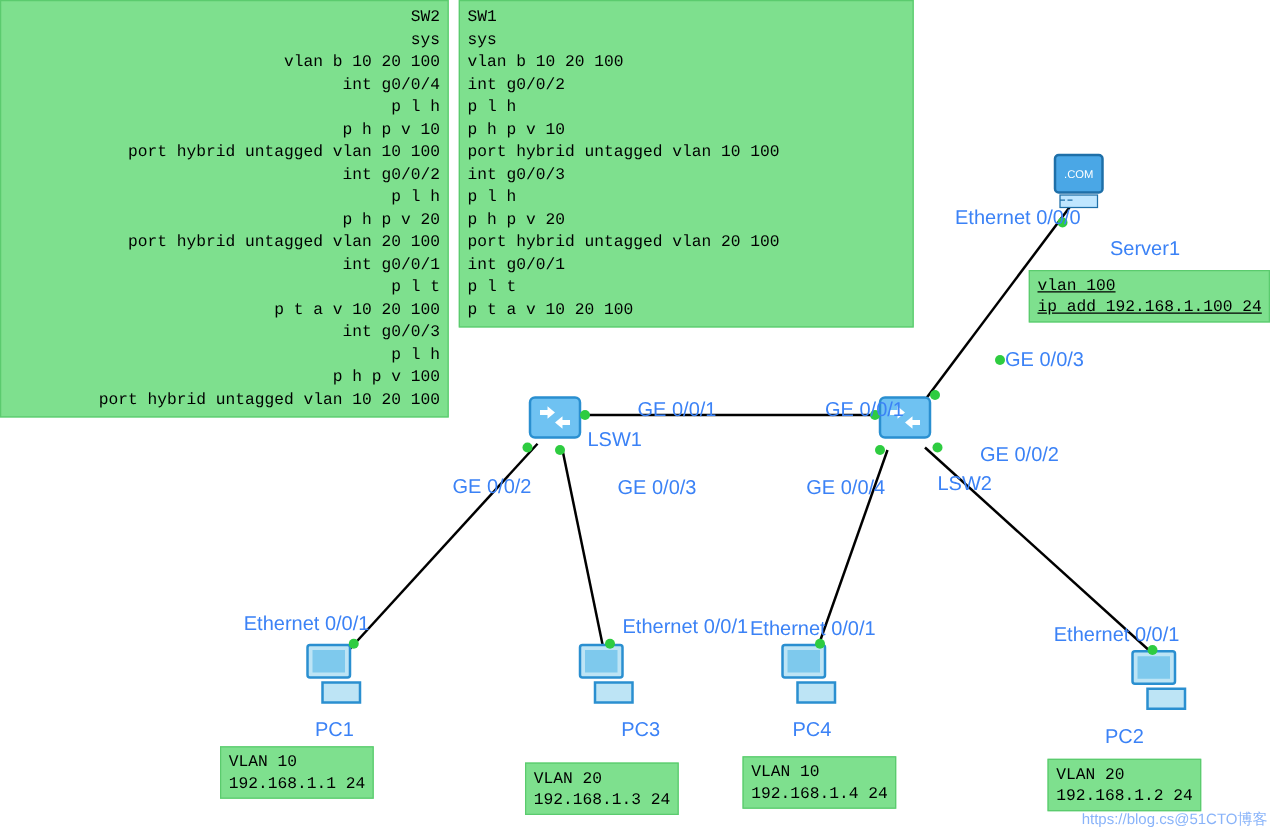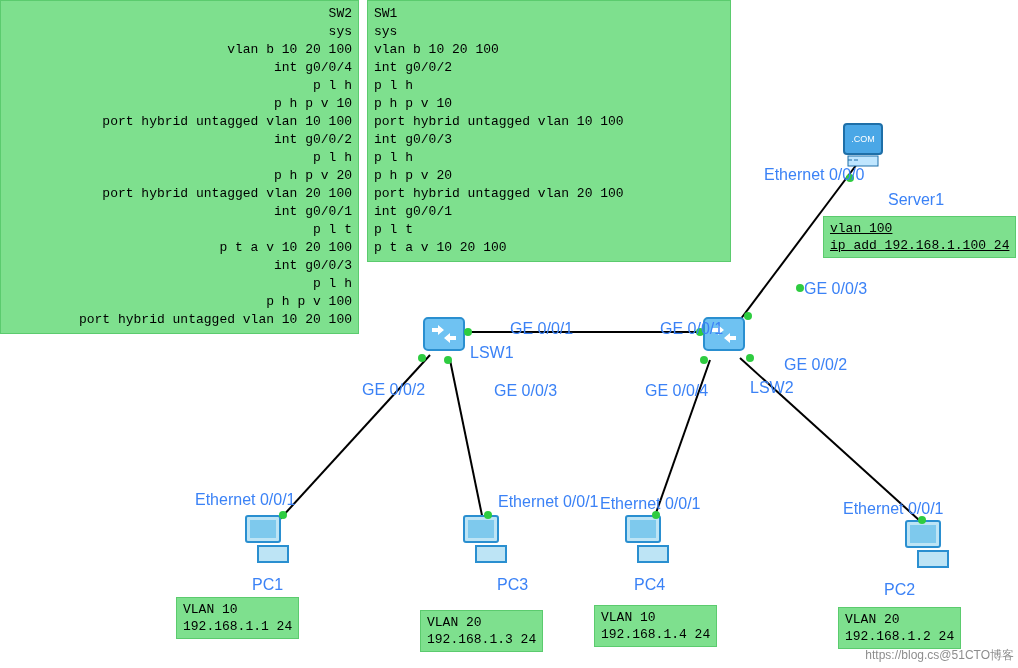--- a/index.html
+++ b/index.html
@@ -67,21 +67,21 @@
     width: 8px; height: 8px;
     background: #2ecc40;
     border-radius: 50%;
   }
   .watermark {
     position: absolute;
     right: 4px;
     bottom: 4px;
     font-family: Arial, sans-serif;
     font-size: 12px;
-    color: #404040;
+    color: #3b82f6;
     opacity: 0.6;
   }
 </style>
 </head>
 <body>
 
 <svg class="topo">
 
   <line x1="463" y1="332" x2="714" y2="332" stroke="#000" stroke-width="2"></line>
 

